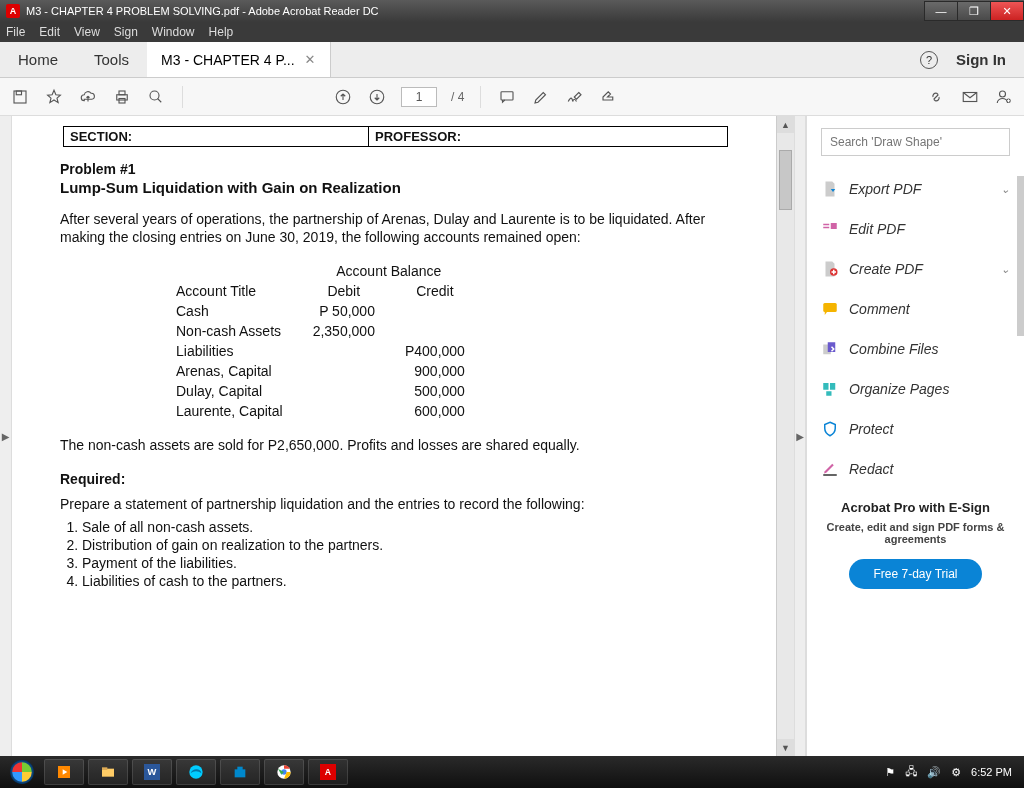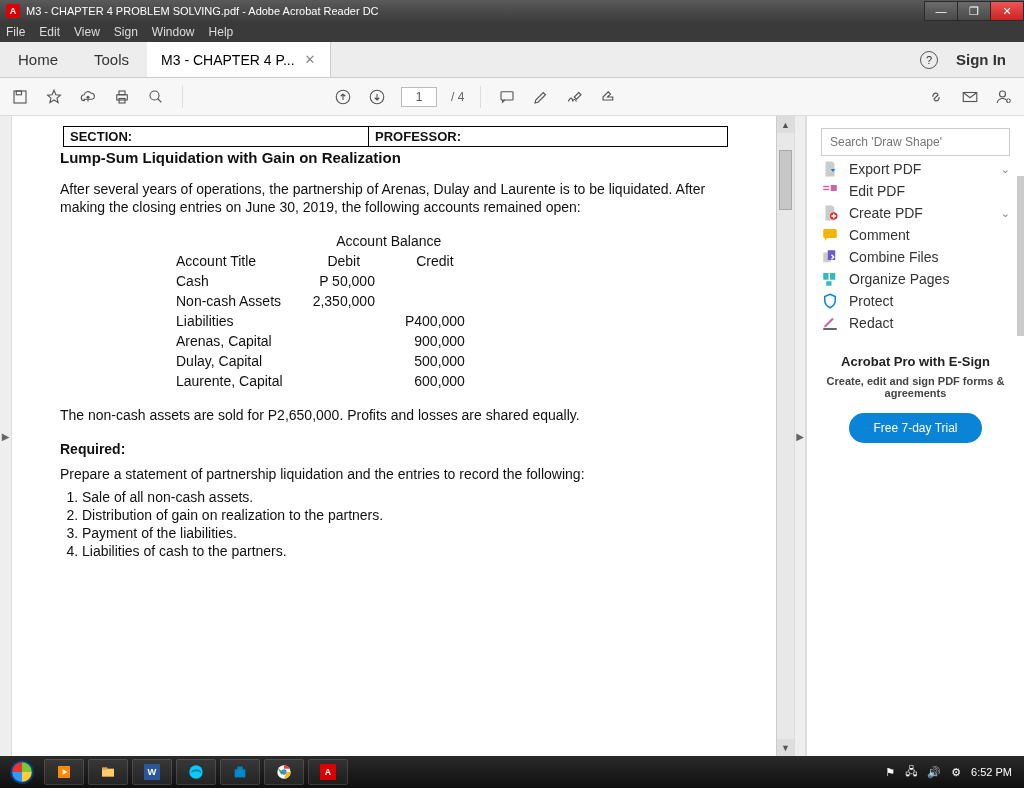--- a/index.html
+++ b/index.html
@@ -39,21 +39,21 @@
 .tbl td { padding:1px 14px;}
 .tbl .num { text-align:right;}
 .reqhdr { font-weight:bold; font-size:14px; margin-top:16px;}
 ol.req { margin:6px 0 0 22px; font-size:14px;}
 ol.req li { margin:2px 0;}
 .vscroll { width:18px; background:#e8e8e8; border-left:1px solid #ccc; position:relative;}
 .vscroll .arrow{height:17px;display:flex;align-items:center;justify-content:center;font-size:9px;color:#555;background:#ddd;}
 .vscroll .thumb{position:absolute;top:34px;left:2px;right:2px;height:60px;background:#c7c7c7;border:1px solid #aaa;}
 .sidepane { width:218px; background:#fff; border-left:1px solid #ddd; display:flex; flex-direction:column; padding:12px 14px; font-size:13px; color:#333; position:relative;}
 .sidepane input { width:100%; height:28px; border:1px solid #ccc; padding:0 8px; font-size:12px; color:#888;}
-.tool-list { margin-top:4px; display:flex; flex-direction:column; gap:4px;}
+.tool-list { margin-top:24px; display:flex; flex-direction:column; gap:22px;font-style:italic;}
 .tool-item { display:flex; align-items:center; gap:10px; font-size:14px; color:#333;}
 .tool-item .chev{ margin-left:auto; color:#888; font-size:11px;}
 .ticon { width:18px;height:18px; }
 .promo { margin-top:22px; text-align:center;}
 .promo .t1{ font-weight:bold; font-size:13px; color:#222;}
 .promo .t2{ font-size:11px; color:#444; margin-top:6px; font-weight:bold;}
 .promo .btn{ margin:14px auto 0; background:#0a84d6; color:#fff; padding:8px 24px; border-radius:16px; font-size:12px; width:fit-content;}
 .side-scroll { position:absolute; right:0; top:40px; bottom:0; width:7px; }
 .side-scroll .st { position:absolute; left:0; right:0; top:20px; height:160px; background:#ccc;}
 .collapse-handle{width:12px;background:#eee;border-left:1px solid #ddd;border-right:1px solid #ddd;display:flex;align-items:center;justify-content:center;color:#666;font-size:10px;}
@@ -195,20 +195,21 @@
 </div>
 
 <div class="content">
   <div class="doc-expand-l">▶</div>
   <div class="docarea">
     <div class="page-canvas">
       <div class="boxrow" style="margin-left:3px;">
         <div class="cell" style="width:46%;">SECTION:</div>
         <div class="cell" style="flex:1;">PROFESSOR:</div>
       </div>
+      <div class="prob">Problem #1</div>
       <div class="subt">Lump-Sum Liquidation with Gain on Realization</div>
       <p>After several years of operations, the partnership of Arenas, Dulay and Laurente is to be liquidated. After making the closing entries on June 30, 2019, the following accounts remained open:</p>
       <table class="tbl">
         <tbody>
             <tr>
               <th></th>
               <th colspan="2">Account Balance</th>
             </tr>
         <tr>
           <th style="text-align:left">Account Title</th>

